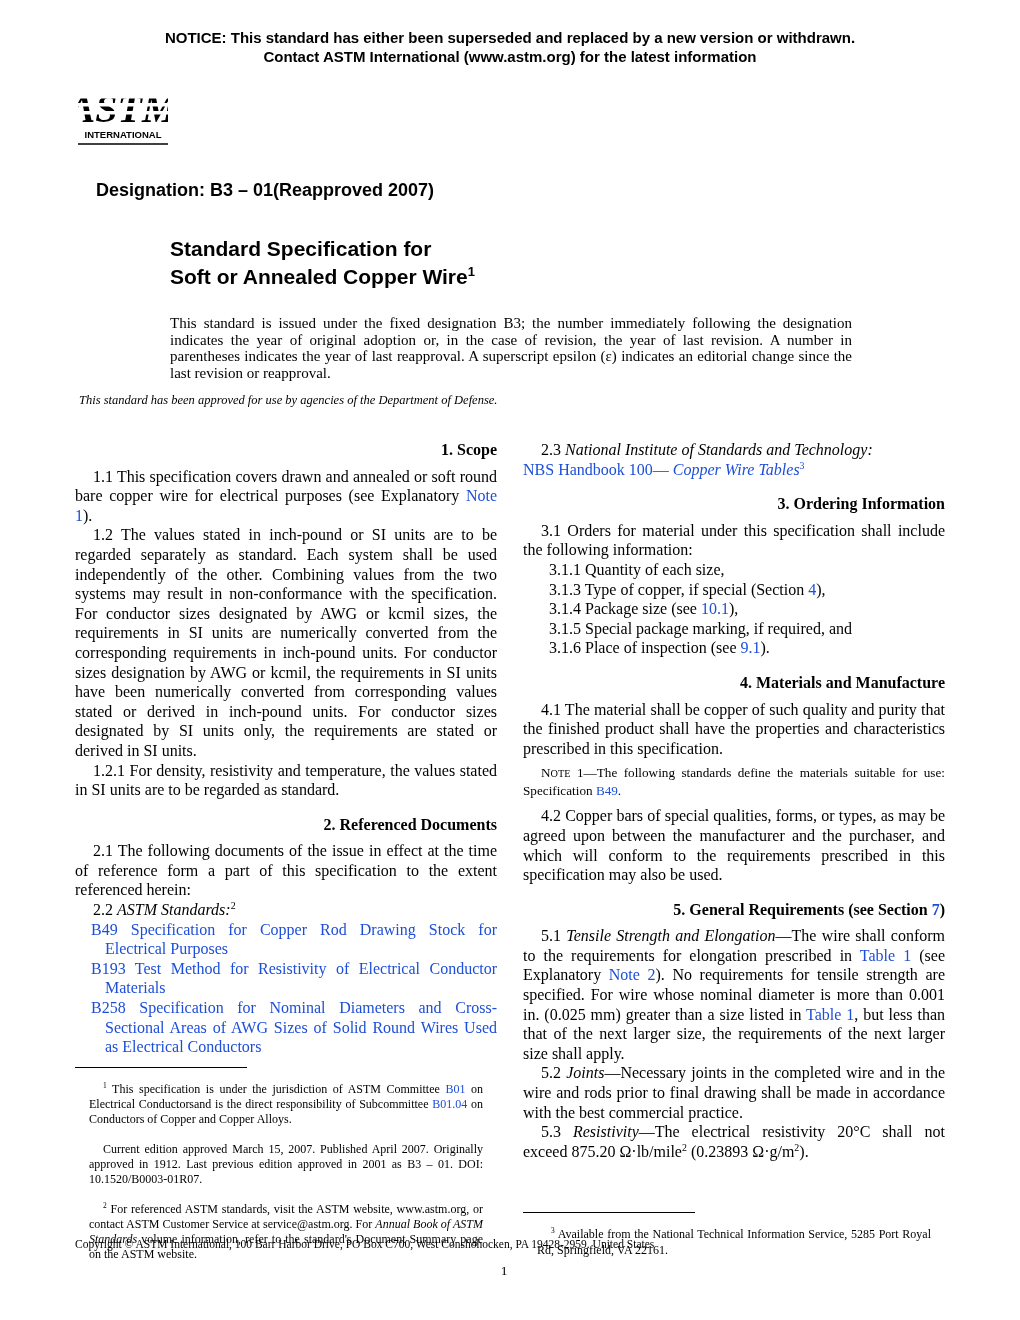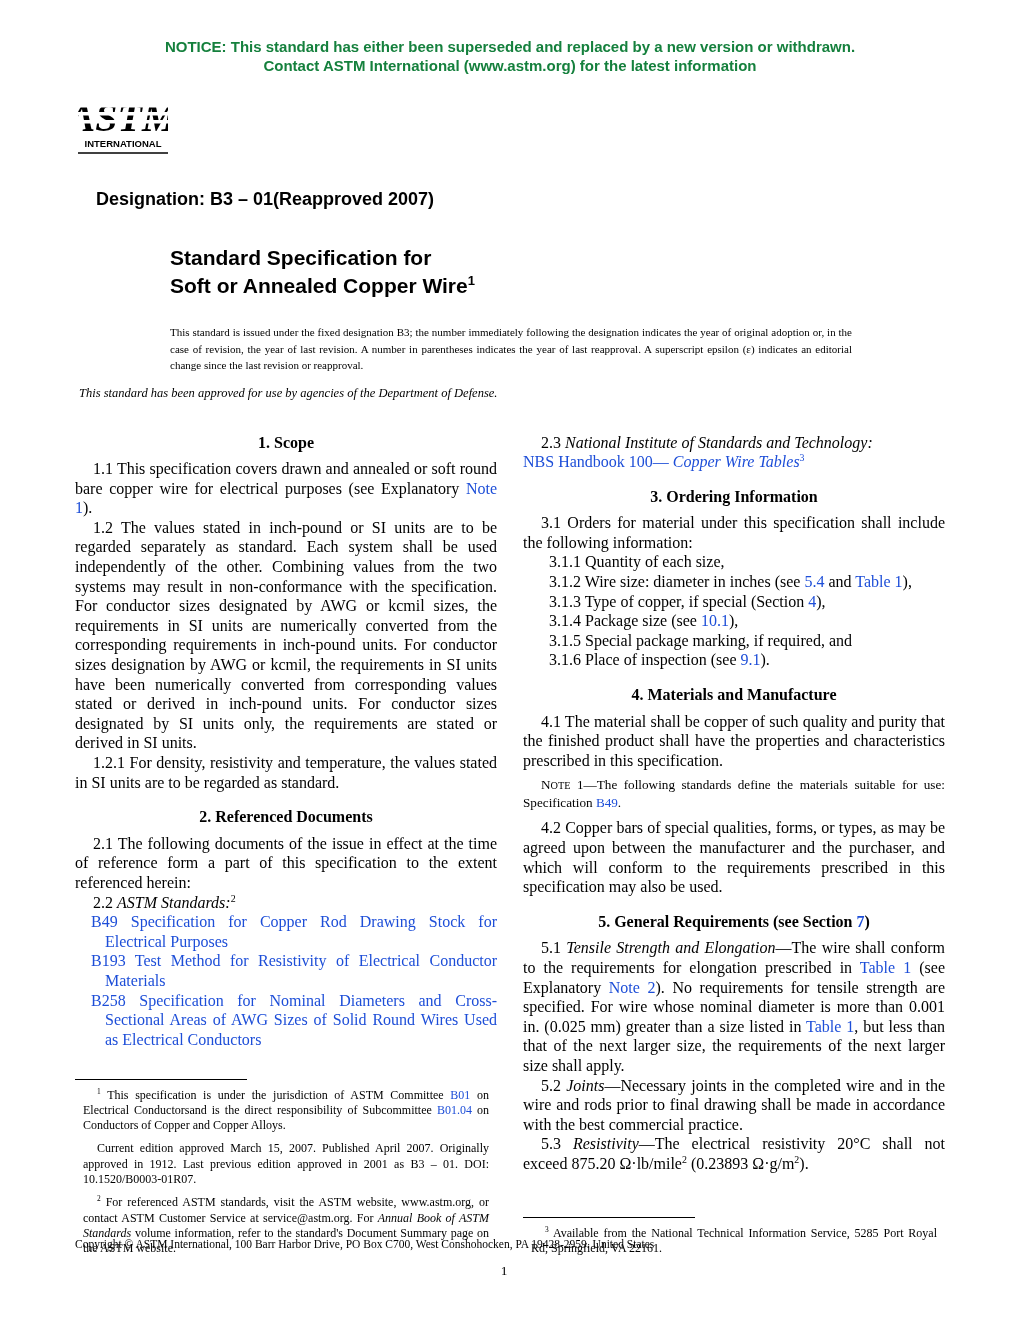--- a/index.html
+++ b/index.html
@@ -10,23 +10,23 @@
     width: 1020px;
     height: 1320px;
     margin: 0 auto;
     background: #ffffff;
     color: #000;
     font-family: "Liberation Serif", serif;
     overflow: hidden;
   }
   
   .notice {
-    padding-top: 37px;
+    padding-top: 28px;
     text-align: center;
-    color: #15803d;
+    color: #000000;
     font-family: "Liberation Sans", sans-serif;
     font-weight: bold;
     font-size: 15px;
     line-height: 19px;
   }
   
   .header {
     display: flex;
     align-items: flex-start;
     margin: 16px 0 0 78px;
@@ -44,21 +44,21 @@
     margin: 34px 75px 11px 170px;
     font-family: "Liberation Sans", sans-serif;
     font-weight: bold;
     font-size: 21px;
     line-height: 28px;
   }
   
   .preamble {
     margin: 24px 0 0 170px;
     max-width: 682px;
-    font-size: 11px;
+    font-size: 15px;
     line-height: 16.5px;
     text-align: justify;
   }
   .preamble-dod {
     margin: 12px 0 0 79px;
     font-size: 12.5px;
     font-style: italic;
   }
   
   .columns {
@@ -70,40 +70,40 @@
   .col {
     flex: 1 1 0;
     display: flex;
     flex-direction: column;
     font-size: 16px;
     line-height: 19.6px;
     text-align: justify;
   }
   .sect-head {
     font-weight: bold;
-    text-align: center;
+    text-align: right;
     margin: 15px 0 7px 0;
   }
   .col > .sect-head:first-child, .col > p:first-child { margin-top: 0; }
   .col p { margin: 0; text-indent: 18px; }
   .col p.flush { text-indent: 0; }
   .col p.ref-item { text-indent: -14px; padding-left: 30px; }
   .col p.order-item { text-indent: 26px; }
   .col p.note {
     font-size: 13.2px;
     line-height: 16.5px;
     margin: 7px 0;
   }
   
   .footnote-block {
     margin-top: auto;
     font-size: 12px;
     line-height: 15.3px;
   }
-  .footnote-block p { margin: 8px; text-indent: 14px; }
+  .footnote-block p { margin: 14px; text-indent: 14px; }
   .fn-rule {
     width: 172px;
     border-top: 1.2px solid #000;
     margin: 10px 0 7px 0;
   }
   
   .seg-link { color: #1d4ed8; }
   .seg-i { font-style: italic; }
   .seg-b { font-weight: bold; }
   .seg-sup { vertical-align: super; font-size: 0.62em; line-height: 0; }
@@ -175,21 +175,20 @@
       </div>
     </div>
 
     <div class="col">
       <p><span>2.3 </span><span class="seg-i">National Institute of Standards and Technology:</span></p>
       <p class="flush"><span class="seg-link">NBS Handbook 100— </span><span class="seg-link seg-i">Copper Wire Tables</span><span class="seg-link seg-sup">3</span></p>
 
       <div class="sect-head">3. Ordering Information</div>
       <p>3.1 Orders for material under this specification shall include the following information:</p>
       <p class="order-item">3.1.1 Quantity of each size,</p>
-      <p class="order-item"><span>3.1.2 Wire size: diameter in inches (see </span><span class="seg-link">5.4</span><span> and </span><span class="seg-link">Table 1</span><span>),</span></p>
       <p class="order-item"><span>3.1.3 Type of copper, if special (Section </span><span class="seg-link">4</span><span>),</span></p>
       <p class="order-item"><span>3.1.4 Package size (see </span><span class="seg-link">10.1</span><span>),</span></p>
       <p class="order-item">3.1.5 Special package marking, if required, and</p>
       <p class="order-item"><span>3.1.6 Place of inspection (see </span><span class="seg-link">9.1</span><span>).</span></p>
 
       <div class="sect-head">4. Materials and Manufacture</div>
       <p>4.1 The material shall be copper of such quality and purity that the finished product shall have the properties and characteristics prescribed in this specification.</p>
       <p class="note"><span>N</span><span class="seg-sc">OTE</span><span> 1—The following standards define the materials suitable for use: Specification </span><span class="seg-link">B49</span><span>.</span></p>
       <p>4.2 Copper bars of special qualities, forms, or types, as may be agreed upon between the manufacturer and the purchaser, and which will conform to the requirements prescribed in this specification may also be used.</p>
 

